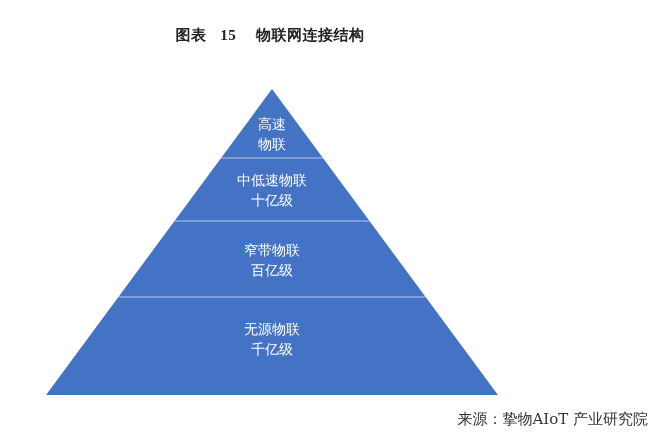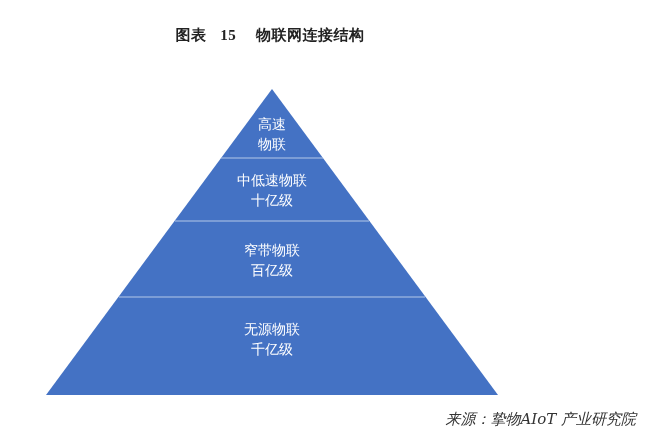--- a/index.html
+++ b/index.html
@@ -9,23 +9,23 @@
       font-family: "DejaVu Serif", "Liberation Serif", serif; font-weight: bold;
       font-size: 15px; color: #222222; letter-spacing: 0.5px;
     }
     .fig-title .num { margin: 0 14px 0 8px; font-family: "Liberation Serif", serif; }
     svg.pyramid { position: absolute; left: 0; top: 0; }
     .tier-label {
       font-family: "DejaVu Sans", "Liberation Sans", sans-serif;
       font-size: 14px; fill: #ffffff;
     }
     .source {
-      position: absolute; right: 26px; top: 410px;
+      position: absolute; right: 14px; top: 410px;
       font-family: "DejaVu Serif", "Liberation Serif", serif;
-      font-style: italic; font-size: 15px; color: #333333;
+      font-size: 15px; color: #333333;
     }
   </style>
 </head>
 <body>
 
 <div class="fig-title">
   <span>图表</span>
   <span class="num">15</span>
   <span>物联网连接结构</span>
 </div>

